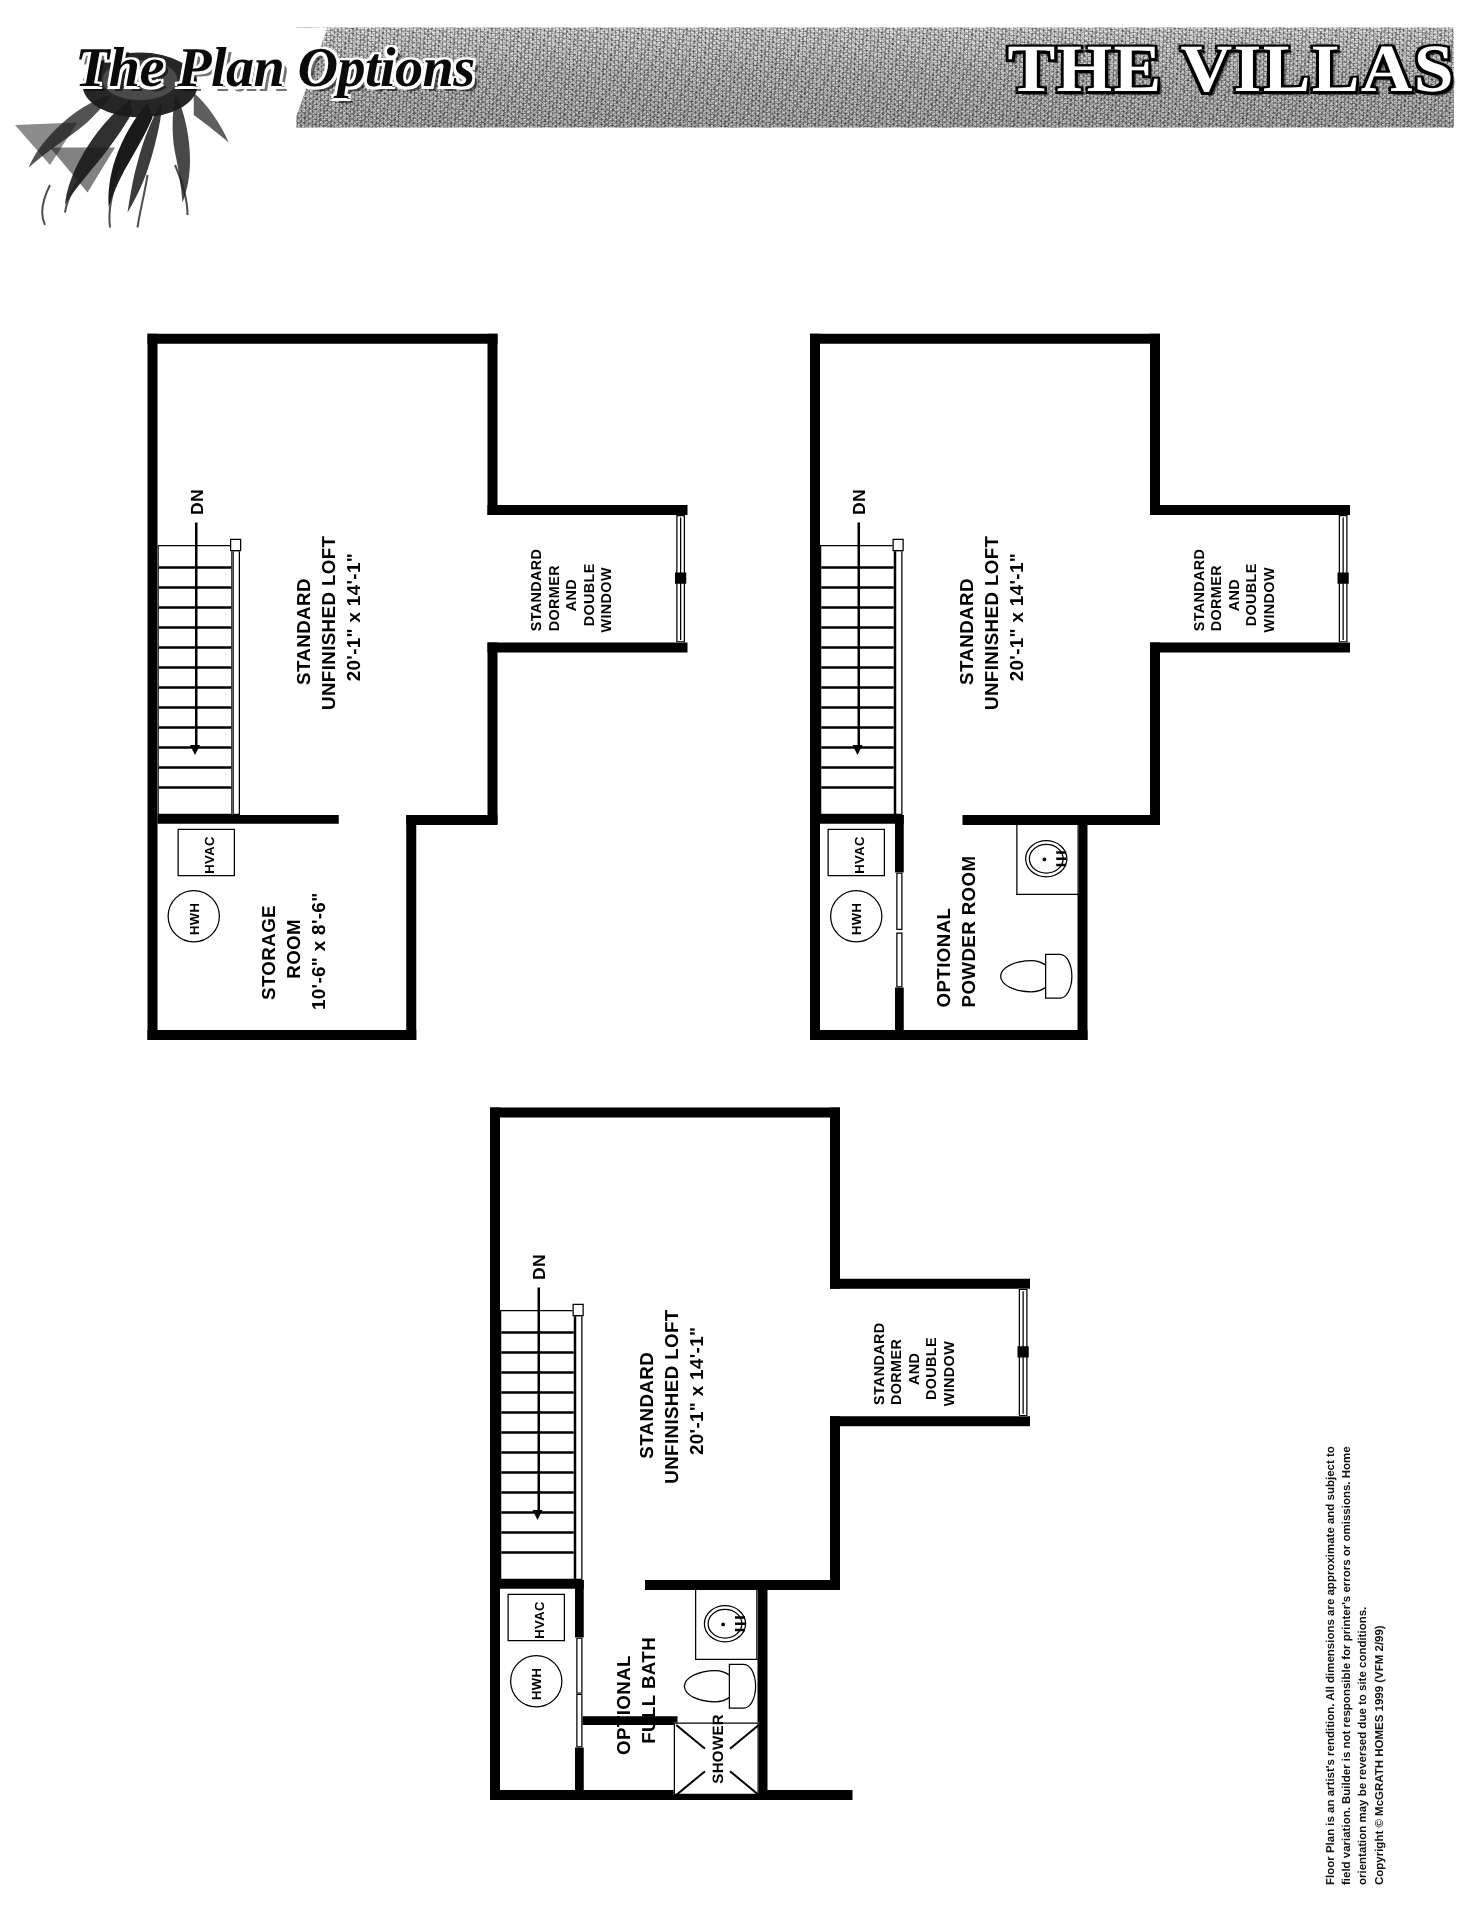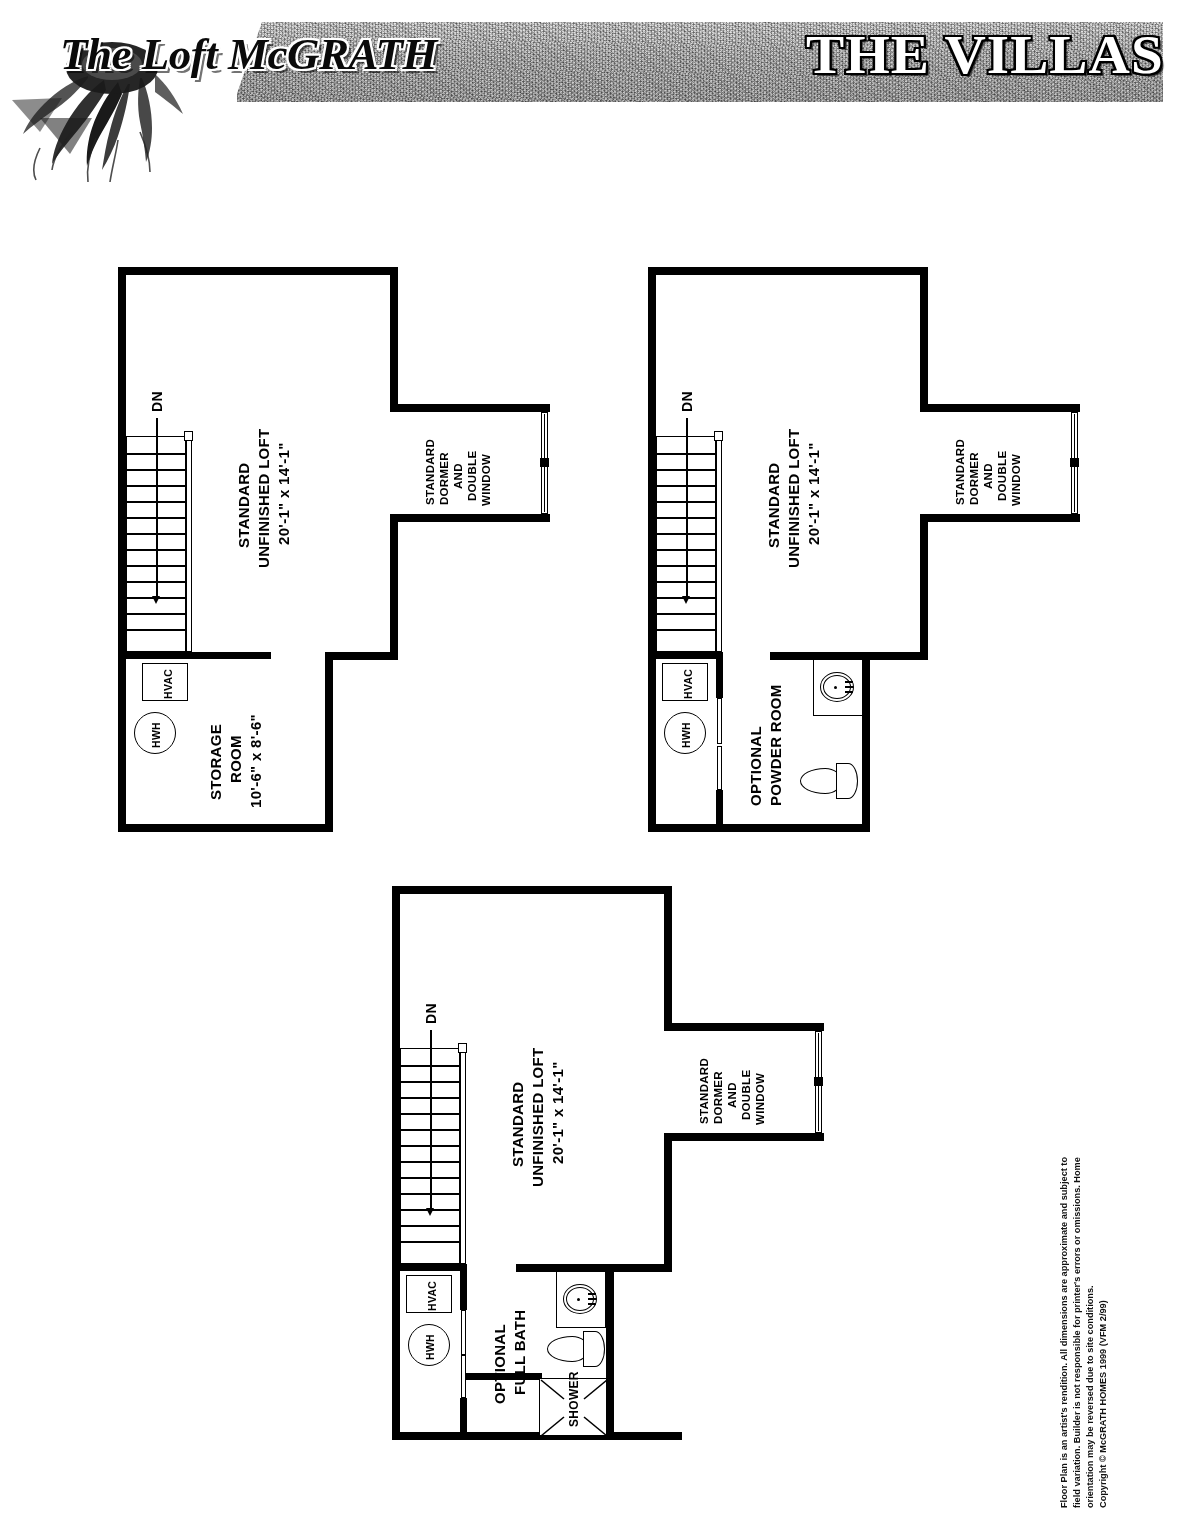--- a/index.html
+++ b/index.html
@@ -149,21 +149,21 @@
     </g>
     <g fill="none" stroke="#222" stroke-width="1.6" opacity=".8">
       <path d="M96 118 C90 132 86 146 88 162"></path>
       <path d="M118 120 C116 134 112 148 110 162"></path>
       <path d="M72 112 C62 124 54 136 52 150"></path>
       <path d="M140 112 C146 126 150 140 150 152"></path>
       <path d="M40 128 C34 140 32 152 36 160"></path>
     </g>
   </svg>
 
-  <div class="hdr-title">The Loft McGRATH</div>
+  <div class="hdr-title">The Plan Options</div>
   <div class="hdr-brand">THE VILLAS</div>
 </div>
 
 <div class="plan" style="left:0;top:0;width:1180px;height:1536px;pointer-events:none;">
 
   <div class="wall" style="left:118px;top:267px;width:280px;height:8px;"></div>
   <div class="wall" style="left:118px;top:267px;width:8px;height:565px;"></div>
   <div class="wall" style="left:118px;top:824px;width:215px;height:8px;"></div>
   <div class="wall" style="left:390px;top:267px;width:8px;height:145px;"></div>
 

